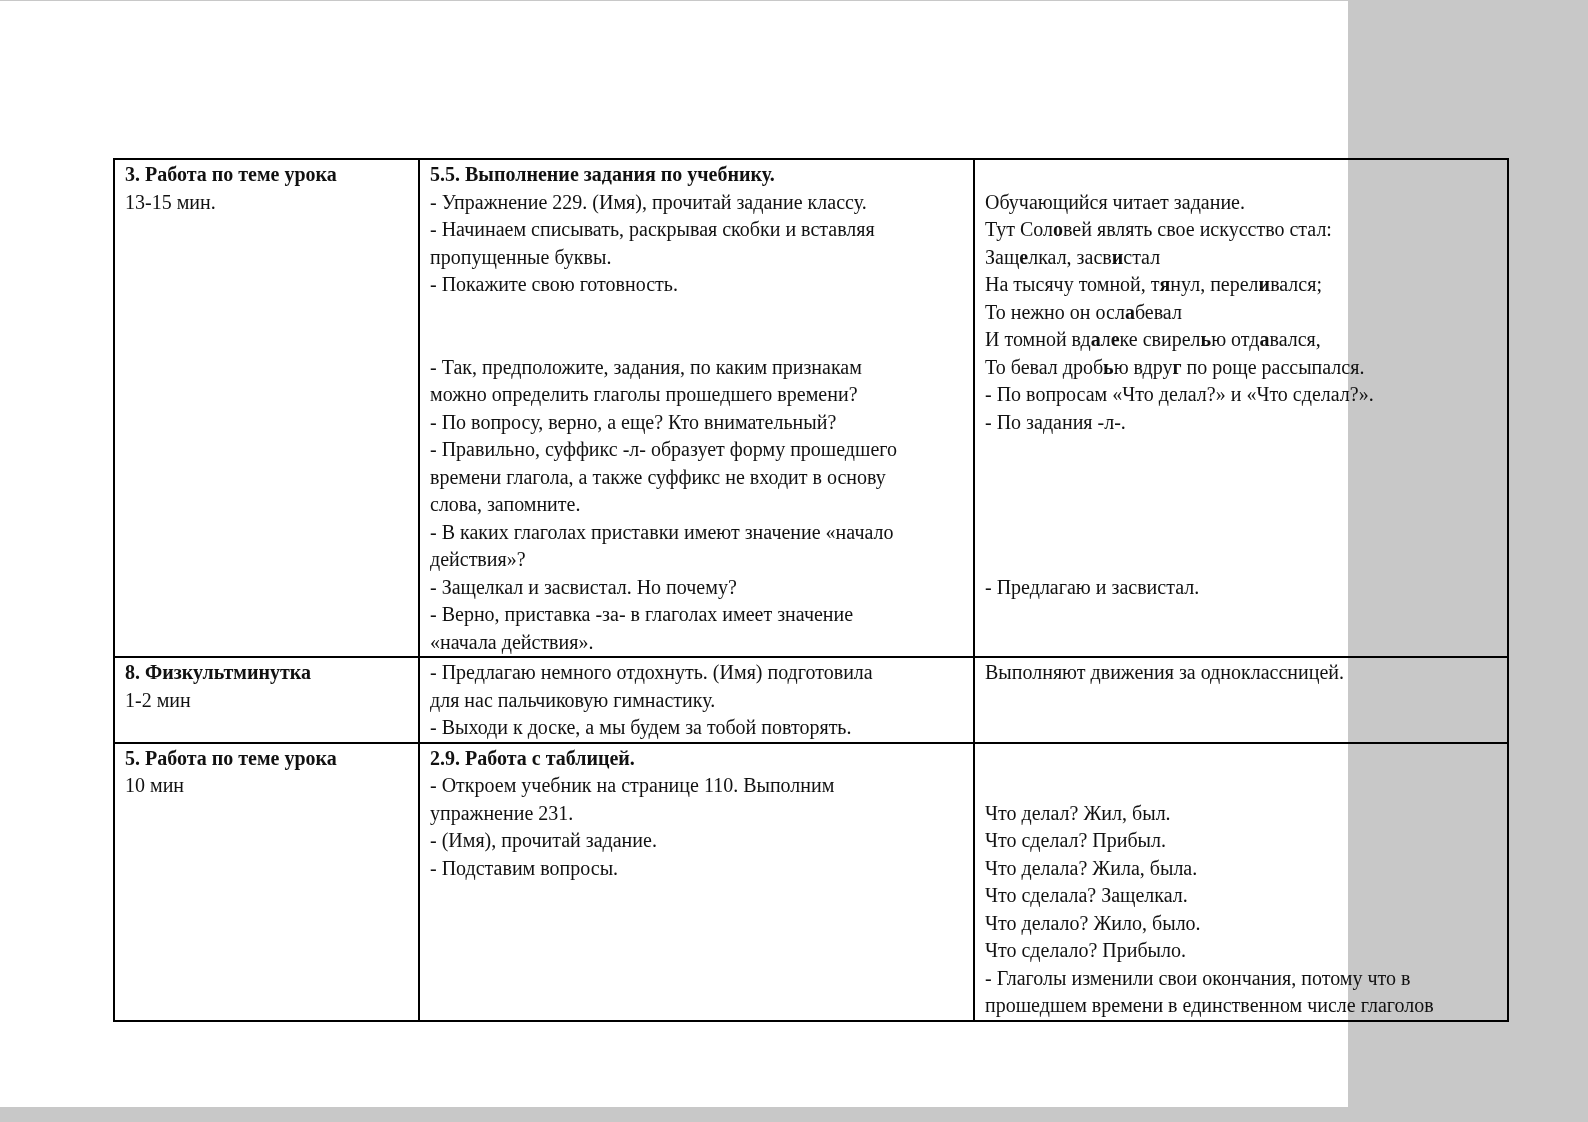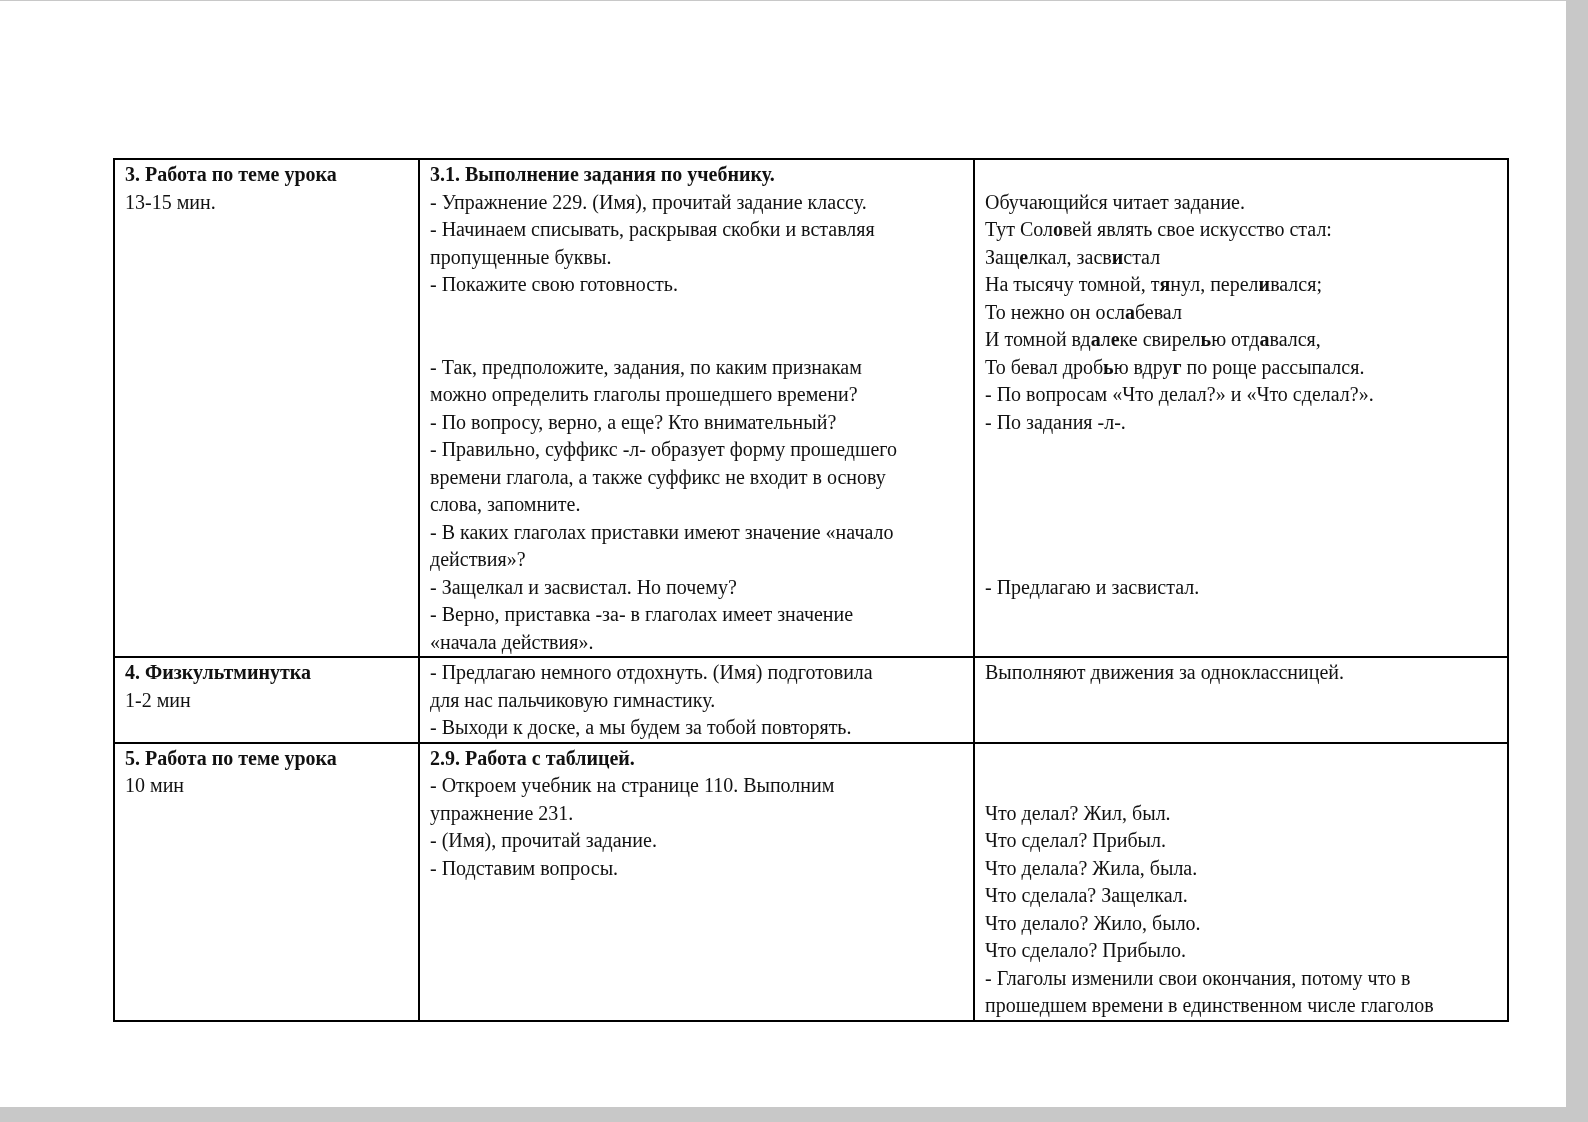--- a/index.html
+++ b/index.html
@@ -7,21 +7,21 @@
     padding: 0;
     width: 1588px;
     height: 1122px;
     background: #c8c8c8;
     overflow: hidden;
   }
   .page {
     position: absolute;
     left: 0;
     top: 0;
-    width: 1566px;
+    width: 1348px;
     height: 1106px;
     background: #ffffff;
     border-top: 1px solid #c8c8c8;
   }
   table.lesson {
     position: absolute;
     left: 113px;
     top: 157px;
     width: 1394px;
     border-collapse: collapse;
@@ -60,21 +60,21 @@
         <col class="c3">
     </colgroup>
 
     <tbody>
         <tr class="r1">
       <td>
         <span class="line b">3. Работа по теме урока</span>
         <span class="line">13-15 мин.</span>
       </td>
       <td>
-        <span class="line b">3.1. Выполнение задания по учебнику.</span>
+        <span class="line b">5.5. Выполнение задания по учебнику.</span>
         <span class="line">- Упражнение 229. (Имя), прочитай задание классу.</span>
         <span class="line">- Начинаем списывать, раскрывая скобки и вставляя</span>
         <span class="line">пропущенные буквы.</span>
         <span class="line">- Покажите свою готовность.</span>
         <span class="gap2"></span>
         <span class="line">- Так, предположите, задания, по каким признакам</span>
         <span class="line">можно определить глаголы прошедшего времени?</span>
         <span class="line">- По вопросу, верно, а еще? Кто внимательный?</span>
         <span class="line">- Правильно, суффикс -л- образует форму прошедшего</span>
         <span class="line">времени глагола, а также суффикс не входит в основу</span>
@@ -96,21 +96,21 @@
         <span class="line emph"><span>То бевал дроб</span><b>ь</b><span>ю вдру</span><b>г</b><span> по роще рассыпался.</span></span>
         <span class="line">- По вопросам «Что делал?» и «Что сделал?».</span>
         <span class="line">- По задания -л-.</span>
         <span class="gap5"></span>
         <span class="line">- Предлагаю и засвистал.</span>
       </td>
     </tr>
 
     <tr class="r2">
       <td>
-        <span class="line b">4. Физкультминутка</span>
+        <span class="line b">8. Физкультминутка</span>
         <span class="line">1-2 мин</span>
       </td>
       <td>
         <span class="line">- Предлагаю немного отдохнуть. (Имя) подготовила</span>
         <span class="line">для нас пальчиковую гимнастику.</span>
         <span class="line">- Выходи к доске, а мы будем за тобой повторять.</span>
       </td>
       <td>
         <span class="line">Выполняют движения за одноклассницей.</span>
       </td>

